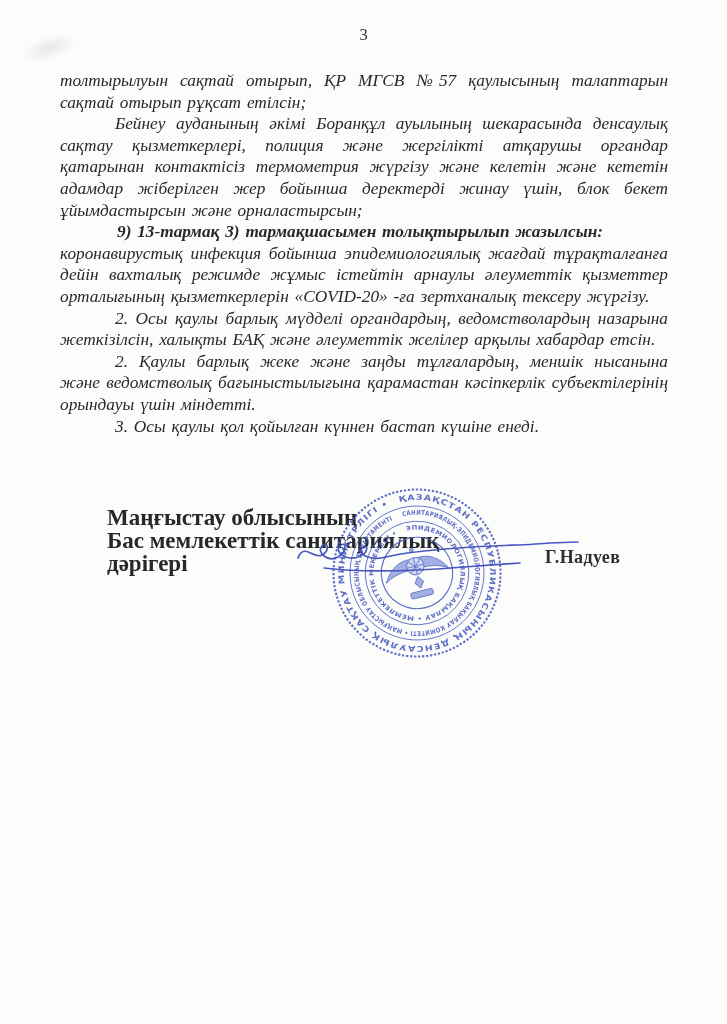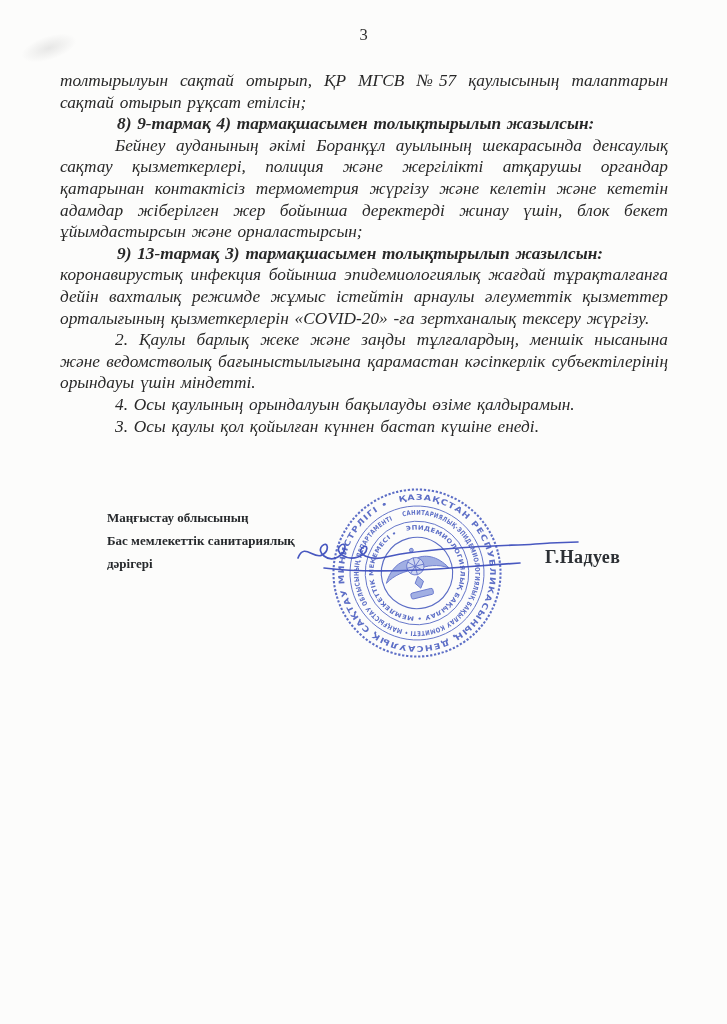--- a/index.html
+++ b/index.html
@@ -26,21 +26,21 @@
   .body-text{
     margin-top:25px;
     font-size:17.3px;line-height:21.6px;
     text-align:justify;
   }
   .body-text p{margin:0;padding:0;word-spacing:1.5px;font-style:italic;}
   .ind{text-indent:55px;}
   .head{font-weight:700;text-indent:57px;}
   .sig-org{
     position:absolute;left:107px;top:506px;
-    font-size:13px;font-weight:700;line-height:23px;color:#26292c;
+    font-size:23px;font-weight:700;line-height:23px;color:#26292c;
   }
   .sig-name{
     position:absolute;left:545px;top:547px;
     font-size:18px;font-weight:700;letter-spacing:.4px;color:#2c3034;
   }
   .stamp-wrap{
     position:absolute;left:330px;top:486px;width:174px;height:174px;
     transform:rotate(-14deg);
     opacity:.92;
   }
@@ -59,26 +59,25 @@
 
 <div class="page">
 
   <div class="scan-artifact"></div>
 
   <div class="content">
     <div class="pageno">3</div>
 
     <div class="body-text">
       <p>толтырылуын сақтай отырып, ҚР МГСВ №57 қаулысының талаптарын сақтай отырып рұқсат етілсін;</p>
-      <p class="head">8) 9-тармақ 4) тармақшасымен толықтырылып жазылсын:</p>
       <p class="ind">Бейнеу ауданының әкімі Боранқұл ауылының шекарасында денсаулық сақтау қызметкерлері, полиция және жергілікті атқарушы органдар қатарынан контактісіз термометрия жүргізу және келетін және кететін адамдар жіберілген жер бойынша деректерді жинау үшін, блок бекет ұйымдастырсын және орналастырсын;</p>
       <p class="head">9) 13-тармақ 3) тармақшасымен толықтырылып жазылсын:</p>
       <p>коронавирустық инфекция бойынша эпидемиологиялық жағдай тұрақталғанға дейін вахталық режимде жұмыс істейтін арнаулы әлеуметтік қызметтер орталығының қызметкерлерін «COVID-20» -ға зертханалық тексеру жүргізу.</p>
+      <p class="ind">2. Осы қаулы барлық мүдделі органдардың, ведомстволардың назарына жеткізілсін, халықты БАҚ және әлеуметтік желілер арқылы хабардар етсін.</p>
       <p class="ind">2. Қаулы барлық жеке және заңды тұлғалардың, меншік нысанына және ведомстволық бағыныстылығына қарамастан кәсіпкерлік субъектілерінің орындауы үшін міндетті.</p>
-      <p class="ind">4. Осы қаулының орындалуын бақылауды өзіме қалдырамын.</p>
       <p class="ind">3. Осы қаулы қол қойылған күннен бастап күшіне енеді.</p>
     </div>
   </div>
 
   <div class="sig-org">
     <div>Маңғыстау облысының</div>
     <div>Бас мемлекеттік санитариялық</div>
     <div>дәрігері</div>
   </div>
 

